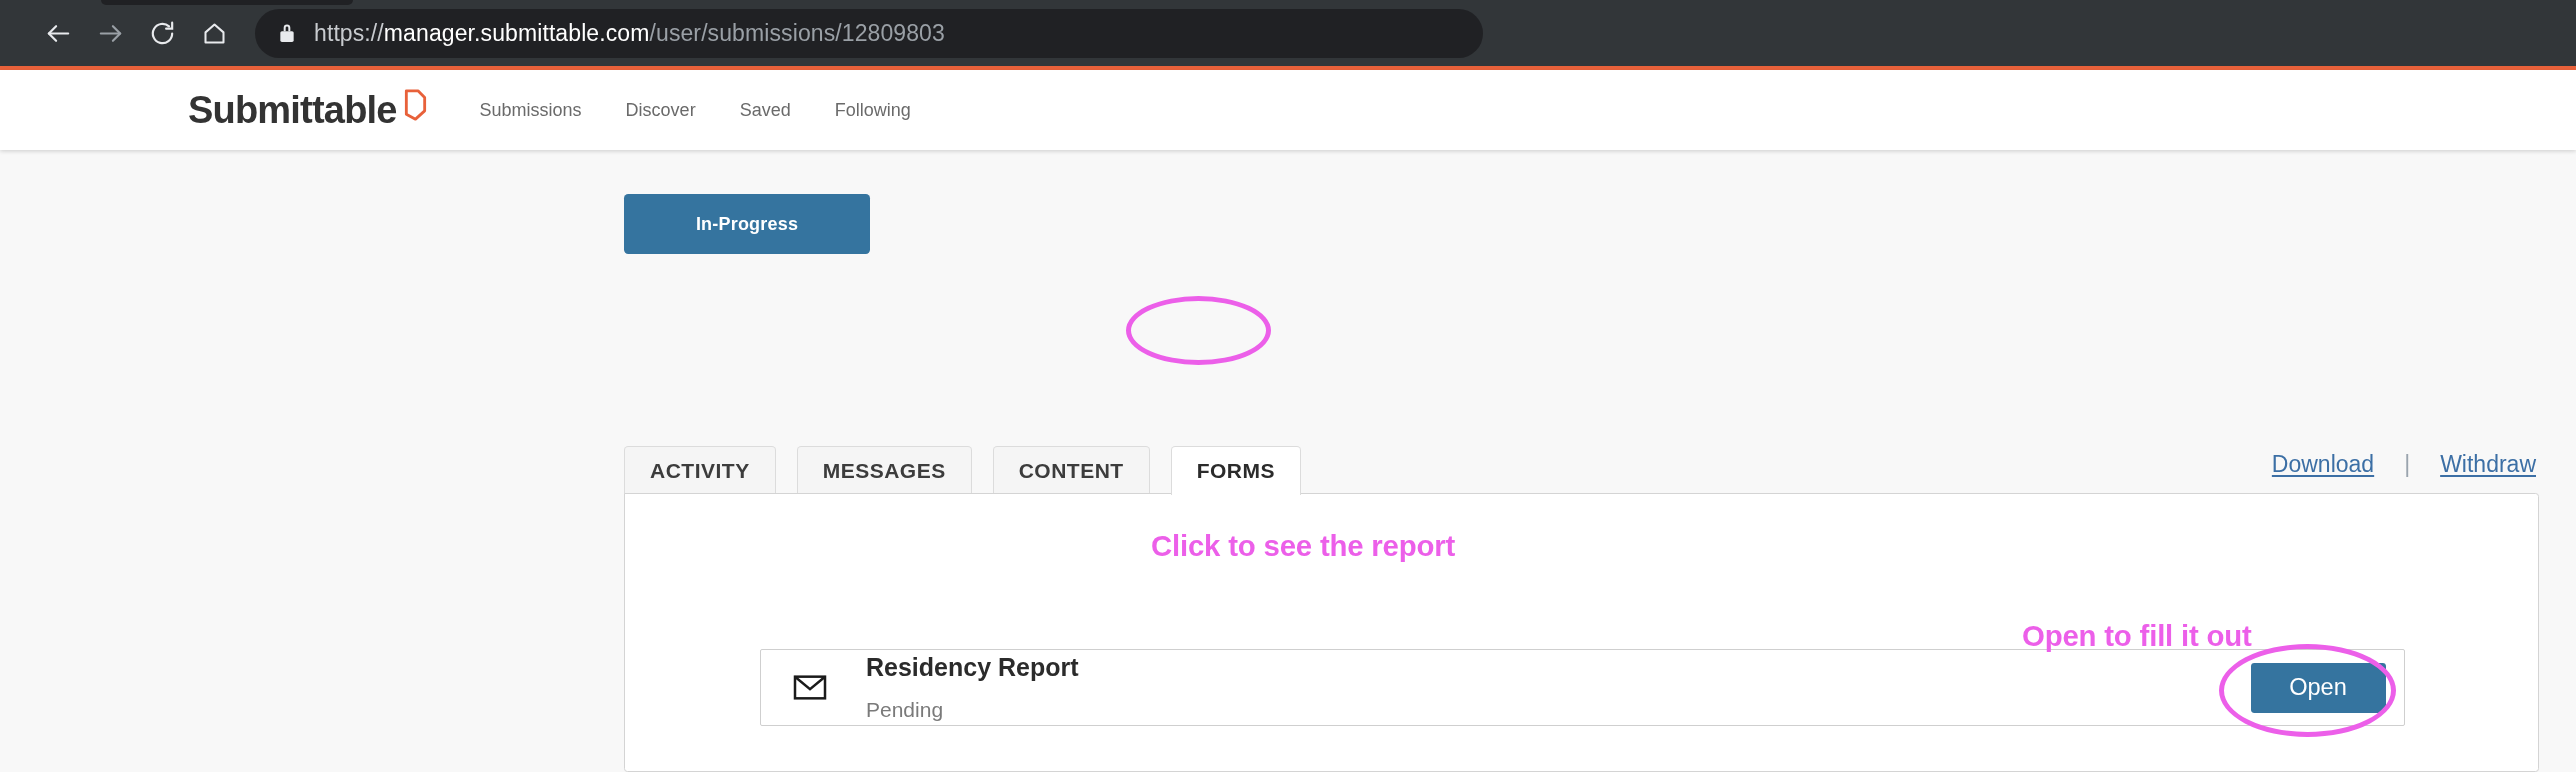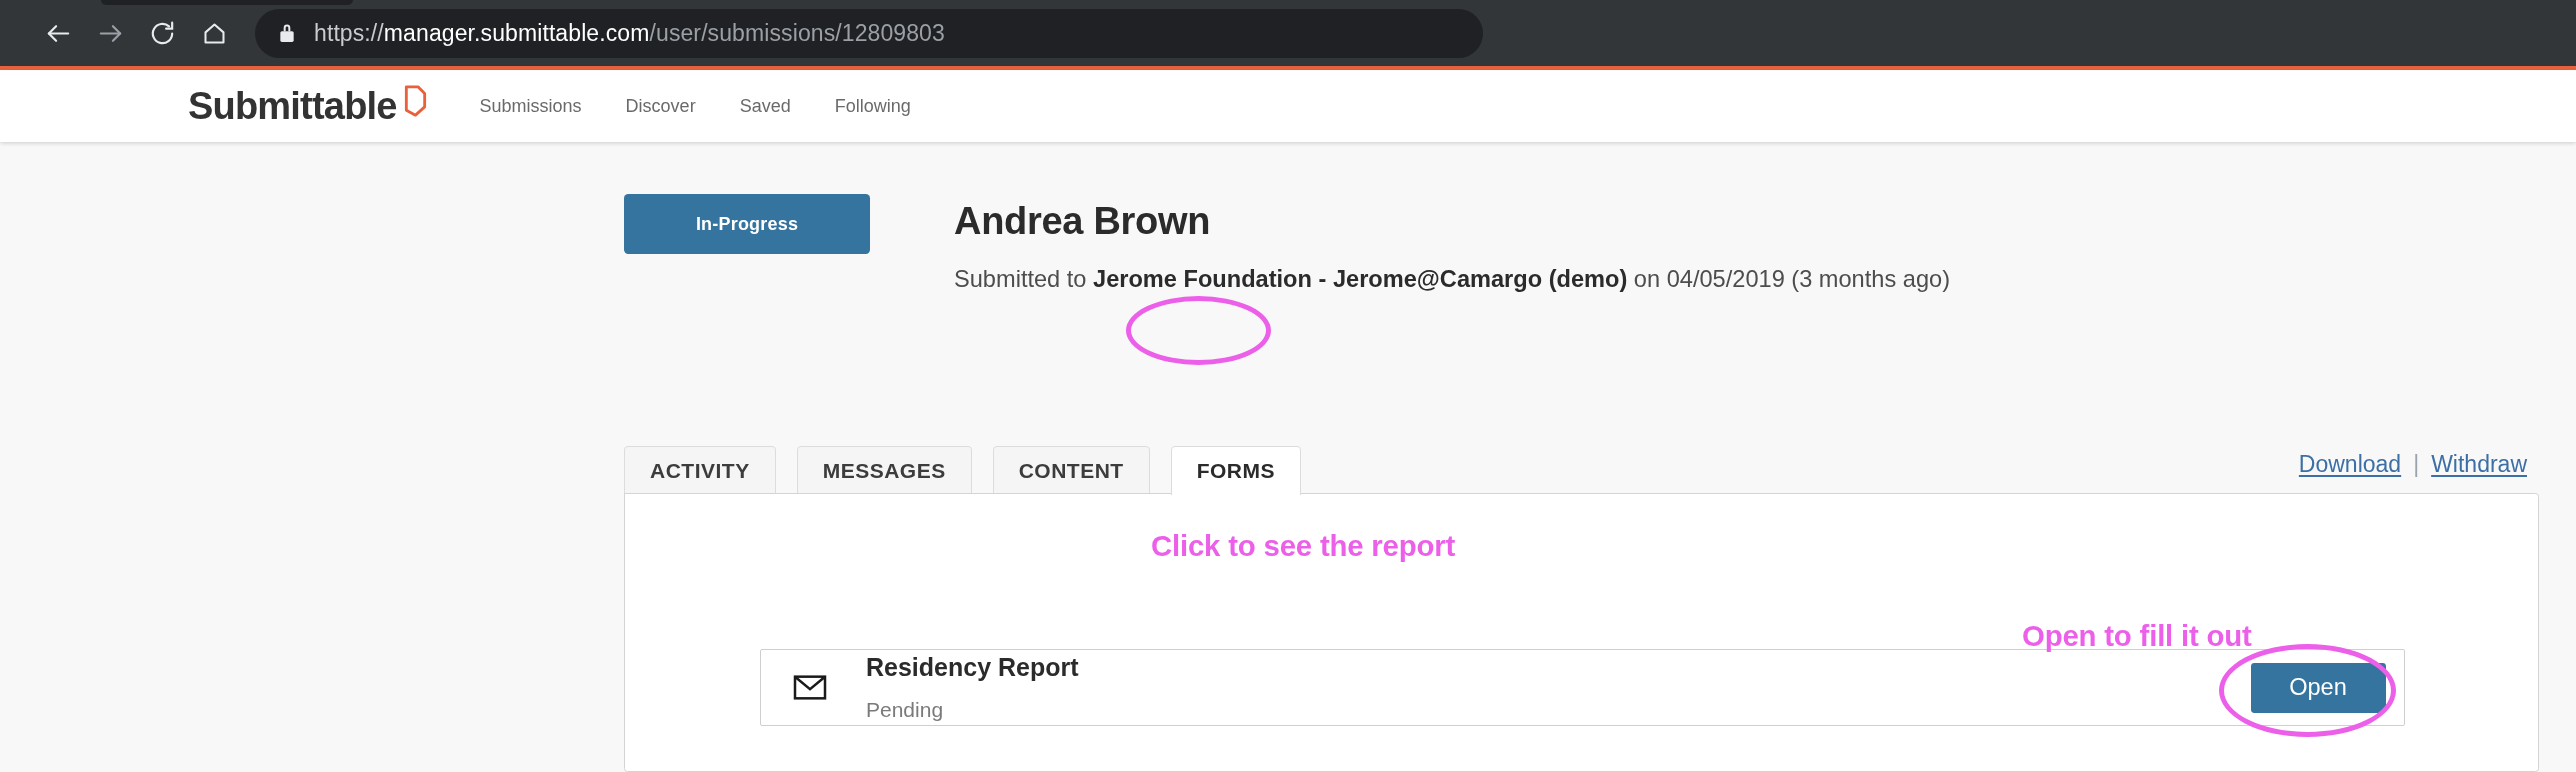--- a/index.html
+++ b/index.html
@@ -61,21 +61,21 @@
     top: 66px; left: 0;
     width: 2576px; height: 4.2px;
     background: #e8613a;
   }
 
   
   .site-header {
     position: absolute;
     top: 70px; left: 0;
     width: 2576px;
-    height: 72px;
+    height: 80px;
     background: #ffffff;
     box-shadow: 0 1.7px 4.2px rgba(0,0,0,0.16);
     display: flex;
     align-items: center;
     z-index: 5;
   }
   .brand {
     margin-left: 188px;
     display: flex;
     align-items: flex-start;
@@ -172,25 +172,25 @@
     white-space: nowrap;
   }
   .tab.active {
     background: #ffffff;
     color: #2b2b2b;
     position: relative;
     z-index: 3;
   }
   .tab-actions {
     position: absolute;
-    right: 12px;
+    right: 3px;
     top: 5px;
     display: flex;
     align-items: center;
-    gap: 12px;
+    gap: 30px;
     font-size: 23px;
   }
   .tab-actions a {
     color: #3c6fa5;
     text-decoration: underline;
     text-underline-offset: 3.4px;
   }
   .tab-actions .sep { color: #9aa4ae; }
 
   
@@ -331,24 +331,20 @@
     <a href="#">Discover</a>
     <a href="#">Saved</a>
     <a href="#">Following</a>
   </nav>
 </div>
 
 <div class="page">
 
   <div class="sub-head">
     <div class="status-badge">In-Progress</div>
-    <div class="sub-head-text">
-      <div class="sub-title">Andrea Brown</div>
-      <div class="sub-meta"><span>Submitted to </span><b>Jerome Foundation - Jerome@Camargo (demo)</b><span> on 04/05/2019 (3 months ago)</span></div>
-    </div>
   </div>
 
   <div class="tabs-row">
     <div class="tabs">
       <div class="tab">ACTIVITY</div>
       <div class="tab">MESSAGES</div>
       <div class="tab">CONTENT</div>
       <div class="tab active">FORMS</div>
     </div>
     <div class="tab-actions">

